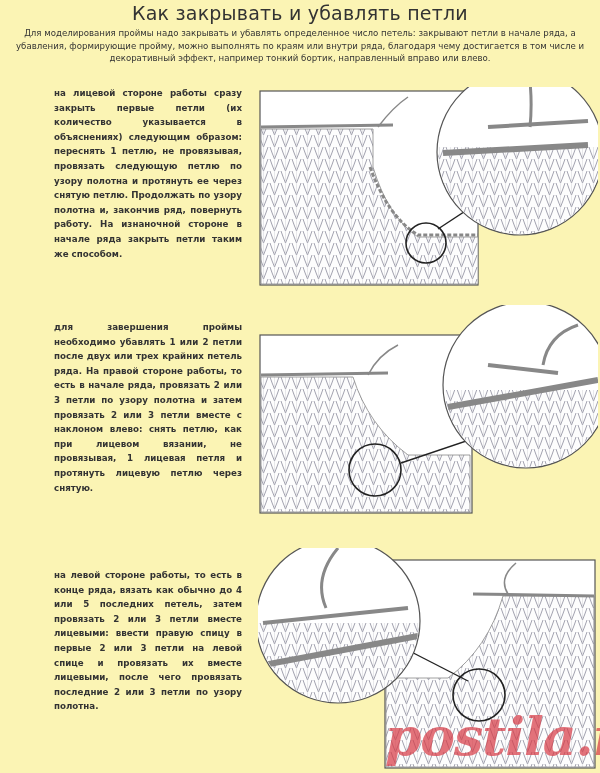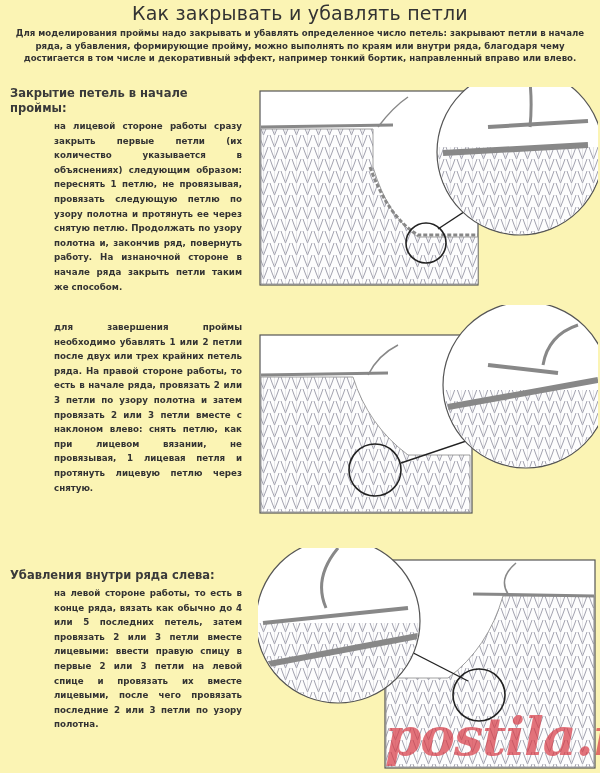--- a/index.html
+++ b/index.html
@@ -8,21 +8,21 @@
     background:#fbf4b4;
     font-family:"DejaVu Sans", sans-serif; color:#2a2a2a;
   }
   .title {
     position:absolute; left:0; top:2px; width:600px; text-align:center;
     font-family:"DejaVu Sans", sans-serif; font-size:19px; color:#333;
     letter-spacing:0.2px;
   }
   .intro {
     position:absolute; left:10px; top:27px; width:580px; text-align:center;
-    font-size:8.6px; font-weight:bold; line-height:12.5px; color:#333;
+    font-size:8.6px; font-weight:normal; line-height:12.5px; color:#333;
   }
   .section { position:absolute; left:10px; width:232px; }
   .sec-head {
     font-size:11.5px; font-weight:bold; color:#3a3a3a; line-height:15px;
     margin-bottom:3px;
   }
   .sec-body {
     font-size:8.7px; font-weight:bold; line-height:14.6px; color:#333;
     text-align:justify; hyphens:auto;margin-left:44px;
   }
@@ -33,30 +33,28 @@
     font-size:52px; color:rgba(215,60,70,0.72); letter-spacing:-1px;
   }
 </style>
 </head>
 <body>
 
 <div class="title">Как закрывать и убавлять петли</div>
 <div class="intro">Для моделирования проймы надо закрывать и убавлять определенное число петель: закрывают петли в начале ряда, а убавления, формирующие пройму, можно выполнять по краям или внутри ряда, благодаря чему достигается в том числе и декоративный эффект, например тонкий бортик, направленный вправо или влево.</div>
 
 <div class="section" style="top:86px;">
-  <div class="sec-head">Закрытие петель в начале проймы:</div>
   <div class="sec-body">на лицевой стороне работы сразу закрыть первые петли (их количество указывается в объяснениях) следующим образом: переснять 1 петлю, не провязывая, провязать следующую петлю по узору полотна и протянуть ее через снятую петлю. Продолжать по узору полотна и, закончив ряд, повернуть работу. На изнаночной стороне в начале ряда закрыть петли таким же способом.</div>
 </div>
 
 <div class="section" style="top:320px;">
   <div class="sec-body">для завершения проймы необходимо убавлять 1 или 2 петли после двух или трех крайних петель ряда. На правой стороне работы, то есть в начале ряда, провязать 2 или 3 петли по узору полотна и затем провязать 2 или 3 петли вместе с наклоном влево: снять петлю, как при лицевом вязании, не провязывая, 1 лицевая петля и протянуть лицевую петлю через снятую.</div>
 </div>
 
 <div class="section" style="top:568px;">
-  <div class="sec-head">Убавления внутри ряда слева:</div>
   <div class="sec-body">на левой стороне работы, то есть в конце ряда, вязать как обычно до 4 или 5 последних петель, затем провязать 2 или 3 петли вместе лицевыми: ввести правую спицу в первые 2 или 3 петли на левой спице и провязать их вместе лицевыми, после чего провязать последние 2 или 3 петли по узору полотна.</div>
 </div>
 
 <svg width="0" height="0" style="position:absolute">
   <defs>
     <pattern id="knit" width="11" height="12" patternUnits="userSpaceOnUse">
       <rect width="11" height="12" fill="#fdfdfd"></rect>
       <path d="M1 0 Q3 6 5.5 12 M10 0 Q8 6 5.5 12" stroke="#8a8a9a" stroke-width="0.8" fill="none"></path>
       <path d="M5.5 0 L5.5 12" stroke="#c8c8d0" stroke-width="0.4"></path>
     </pattern>

